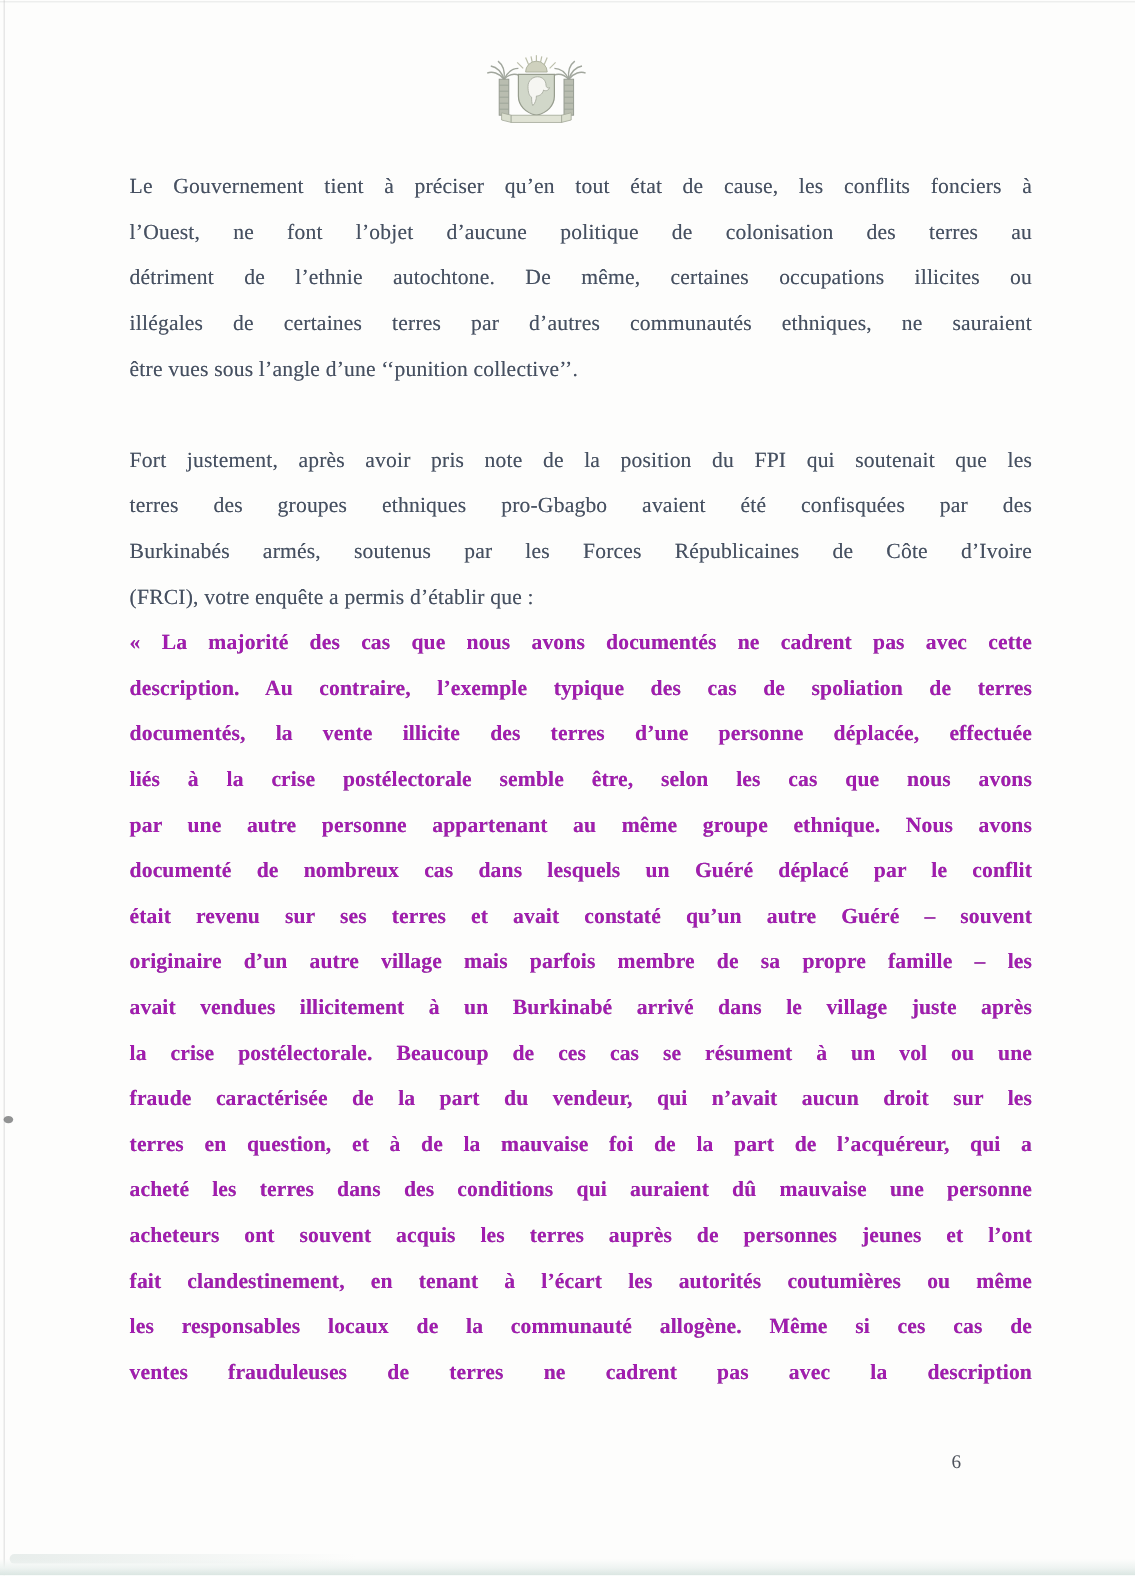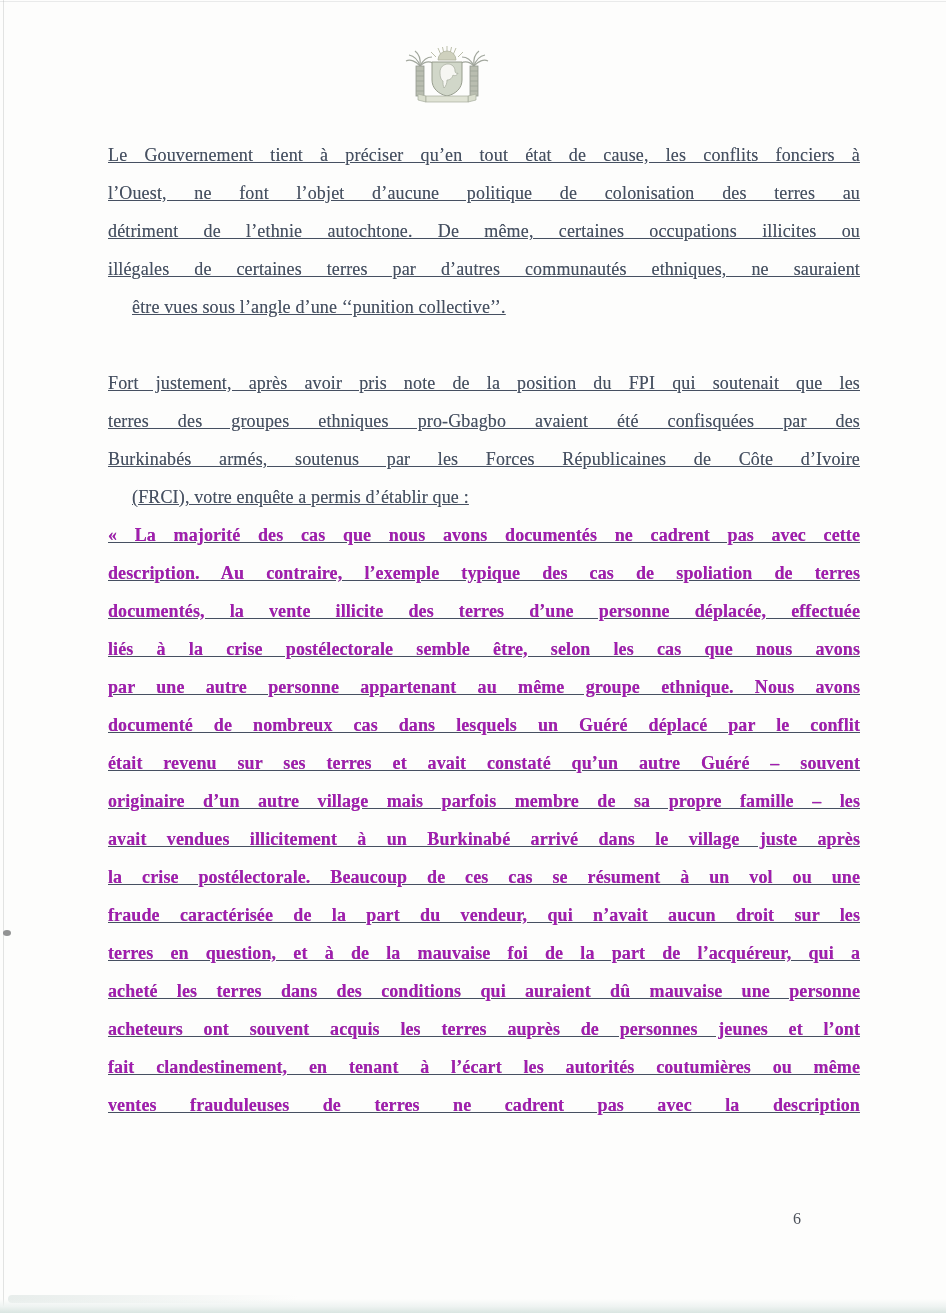--- a/index.html
+++ b/index.html
@@ -50,41 +50,40 @@
     opacity: 0.88;
   }
 
   
   .content {
     position: absolute;
     left: 108px; top: 136px;
     width: 752px;
     font-size: 18px;
     color: #465061;
-    text-decoration: underline;
   }
   .para { margin: 0; }
   .para:first-child { margin-bottom: 38px; }
   .para.regular {
     color: #465061;
     text-shadow: 0 0 0.5px rgba(70,80,97,0.55);
     letter-spacing: 0.15px;
   }
   .para.bold {
     font-weight: bold;
     color: #a21caf;
     text-shadow: 0 0 0.4px rgba(44,51,65,0.5);
     letter-spacing: 0.1px;
   }
   .line {
     line-height: 38px;
     text-align: justify;
     text-align-last: justify;
   }
-  .line.endline { text-align-last: left; margin-left: 24px; }
+  .line.endline { text-align-last: left; }
 
   .page-number {
     position: absolute;
     left: 793px; top: 1210px;
     font-size: 16px;
     color: #4d525b;
     font-family: "Liberation Serif", serif;
   }
 </style>
 </head>
@@ -174,20 +173,21 @@
         <div class="line">documenté de nombreux cas dans lesquels un Guéré déplacé par le conflit</div>
         <div class="line">était revenu sur ses terres et avait constaté qu’un autre Guéré – souvent</div>
         <div class="line">originaire d’un autre village mais parfois membre de sa propre famille – les</div>
         <div class="line">avait vendues illicitement à un Burkinabé arrivé dans le village juste après</div>
         <div class="line">la crise postélectorale. Beaucoup de ces cas se résument à un vol ou une</div>
         <div class="line">fraude caractérisée de la part du vendeur, qui n’avait aucun droit sur les</div>
         <div class="line">terres en question, et à de la mauvaise foi de la part de l’acquéreur, qui a</div>
         <div class="line">acheté les terres dans des conditions qui auraient dû mauvaise une personne</div>
         <div class="line">acheteurs ont souvent acquis les terres auprès de personnes jeunes et l’ont</div>
         <div class="line">fait clandestinement, en tenant à l’écart les autorités coutumières ou même</div>
+        <div class="line">les responsables locaux de la communauté allogène. Même si ces cas de</div>
         <div class="line">ventes frauduleuses de terres ne cadrent pas avec la description</div>
       </div>
     </div>
 
   <div class="page-number">6</div>
 
   <div class="speck"></div>
   <div class="bottom-smudge"></div>
   <div class="bottom-band"></div>
 

